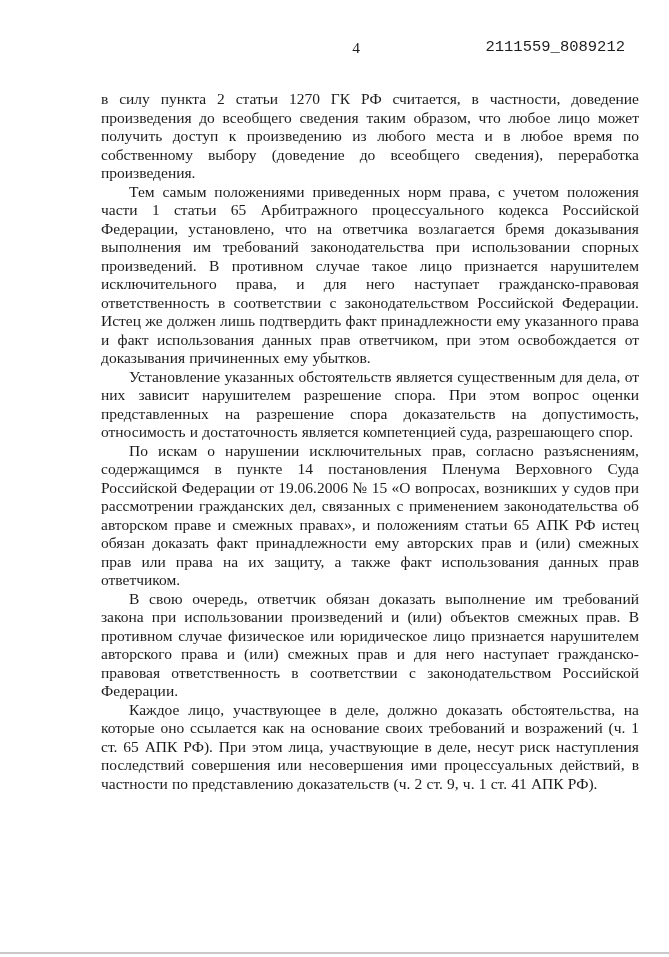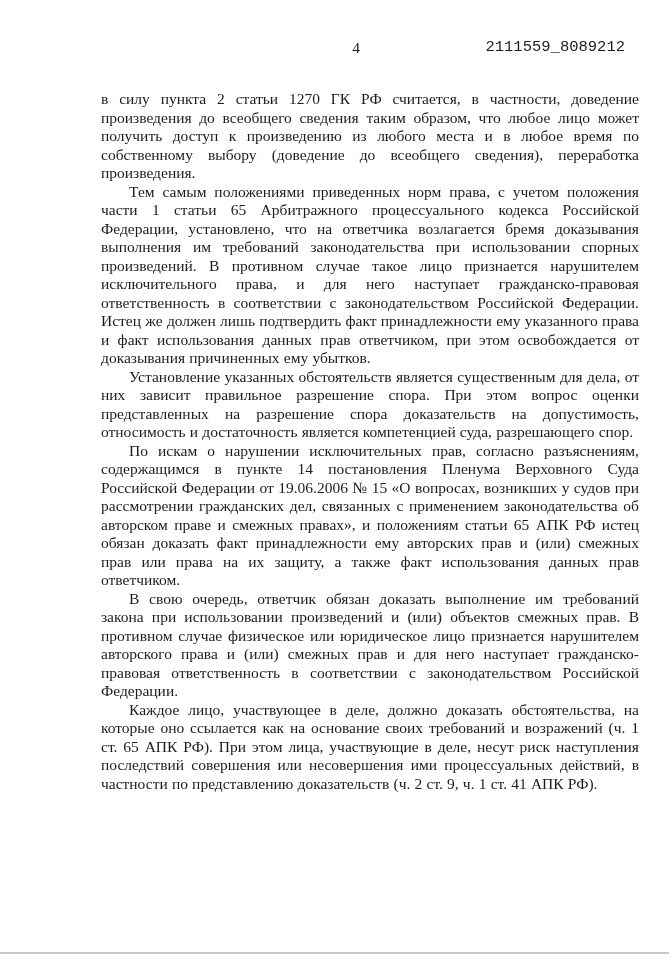--- a/index.html
+++ b/index.html
@@ -69,20 +69,20 @@
 
 <div class="page">
   <div class="doc-header">
     <div class="page-number">4</div>
     <div class="doc-id">2111559_8089212</div>
   </div>
 
   <div class="doc-body">
       <p class="para">в силу пункта 2 статьи 1270 ГК РФ считается, в частности, доведение произведения до всеобщего сведения таким образом, что любое лицо может получить доступ к произведению из любого места и в любое время по собственному выбору (доведение до всеобщего сведения), переработка произведения.</p>
       <p class="para indent">Тем самым положениями приведенных норм права, с учетом положения части 1 статьи 65 Арбитражного процессуального кодекса Российской Федерации, установлено, что на ответчика возлагается бремя доказывания выполнения им требований законодательства при использовании спорных произведений. В противном случае такое лицо признается нарушителем исключительного права, и для него наступает гражданско-правовая ответственность в соответствии с законодательством Российской Федерации. Истец же должен лишь подтвердить факт принадлежности ему указанного права и факт использования данных прав ответчиком, при этом освобождается от доказывания причиненных ему убытков.</p>
-      <p class="para indent">Установление указанных обстоятельств является существенным для дела, от них зависит правильное разрешение спора. При этом вопрос оценки представленных на разрешение спора доказательств на допустимость, относимость и достаточность является компетенцией суда, разрешающего спор.</p>
+      <p class="para indent">Установление указанных обстоятельств является существенным для дела, от них зависит нарушителем разрешение спора. При этом вопрос оценки представленных на разрешение спора доказательств на допустимость, относимость и достаточность является компетенцией суда, разрешающего спор.</p>
       <p class="para indent">По искам о нарушении исключительных прав, согласно разъяснениям, содержащимся в пункте 14 постановления Пленума Верховного Суда Российской Федерации от 19.06.2006 № 15 «О вопросах, возникших у судов при рассмотрении гражданских дел, связанных с применением законодательства об авторском праве и смежных правах», и положениям статьи 65 АПК РФ истец обязан доказать факт принадлежности ему авторских прав и (или) смежных прав или права на их защиту, а также факт использования данных прав ответчиком.</p>
       <p class="para indent">В свою очередь, ответчик обязан доказать выполнение им требований закона при использовании произведений и (или) объектов смежных прав. В противном случае физическое или юридическое лицо признается нарушителем авторского права и (или) смежных прав и для него наступает гражданско-правовая ответственность в соответствии с законодательством Российской Федерации.</p>
       <p class="para indent">Каждое лицо, участвующее в деле, должно доказать обстоятельства, на которые оно ссылается как на основание своих требований и возражений (ч. 1 ст. 65 АПК РФ). При этом лица, участвующие в деле, несут риск наступления последствий совершения или несовершения ими процессуальных действий, в частности по представлению доказательств (ч. 2 ст. 9, ч. 1 ст. 41 АПК РФ).</p>
     </div>
 
   <div class="scan-edge"></div>
 </div>
 
 </body></html>

